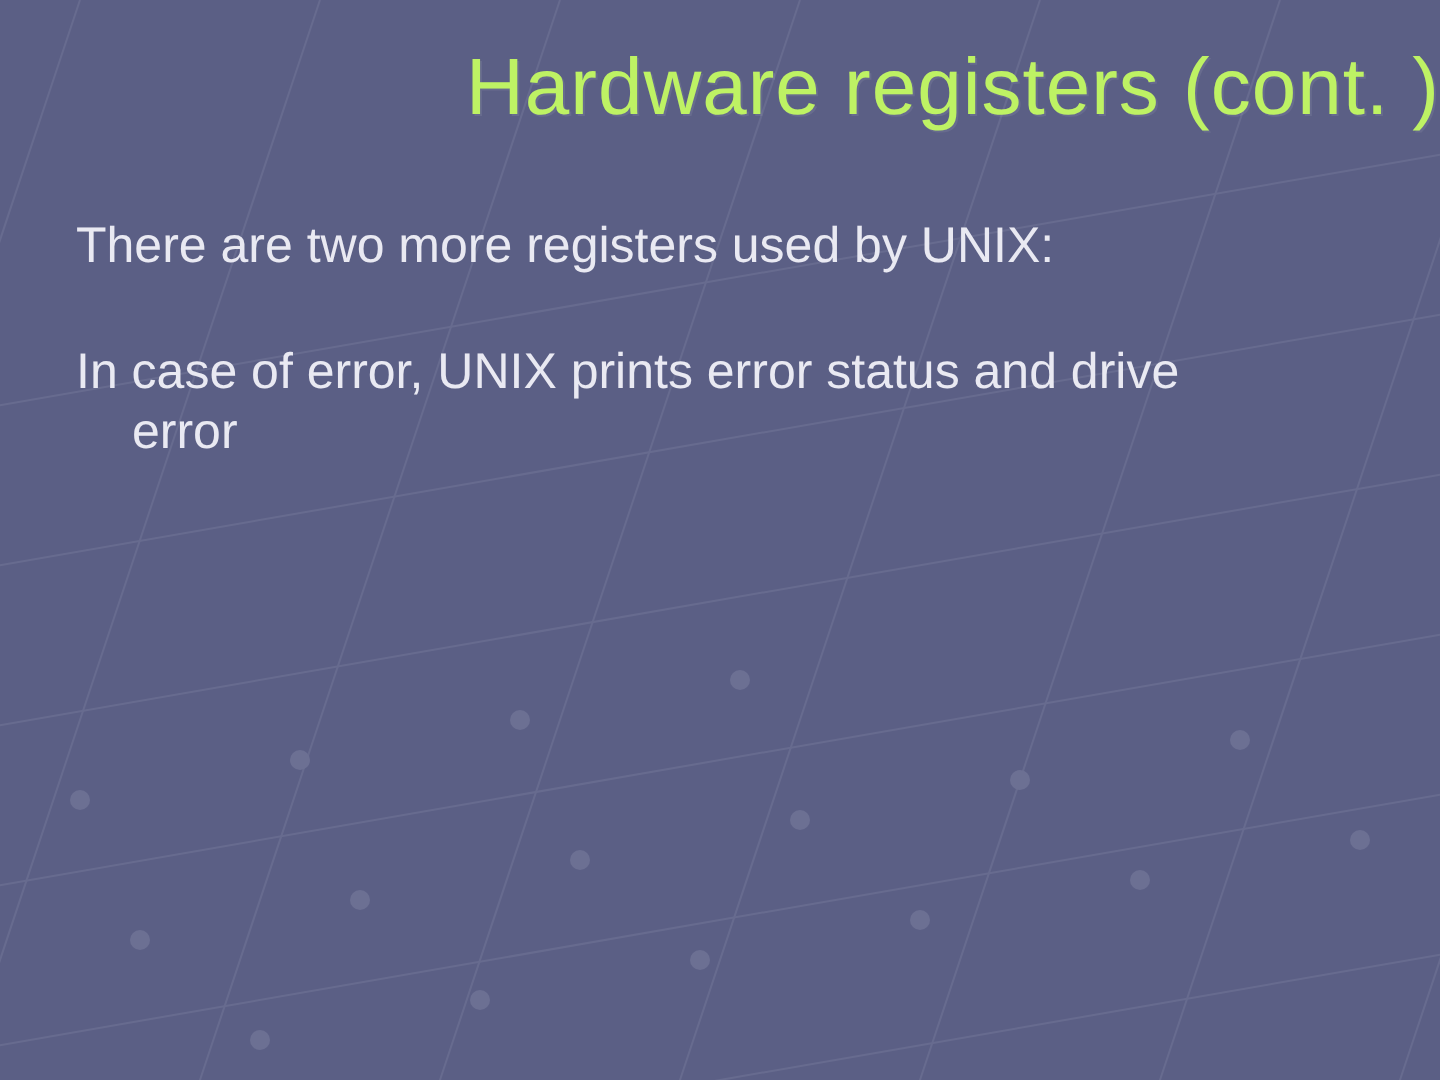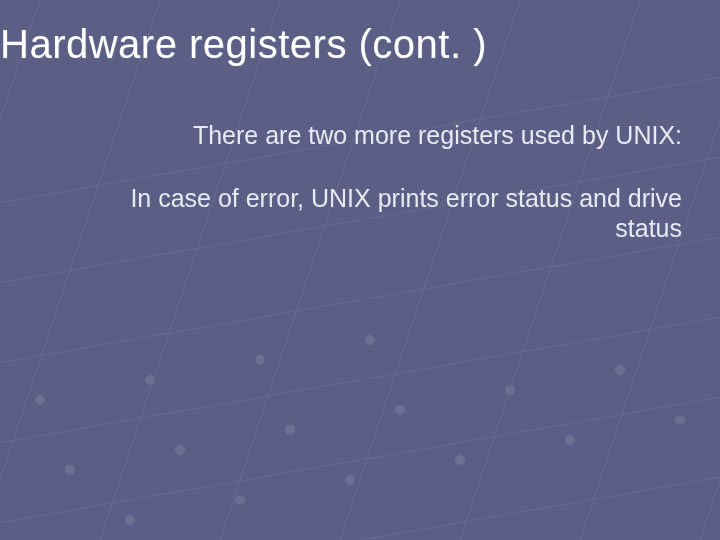--- a/index.html
+++ b/index.html
@@ -24,35 +24,34 @@
     pointer-events: none;
     opacity: 0.25;
   }
   .lattice svg { width: 100%; height: 100%; display: block; }
 
   .title {
     position: absolute;
     top: 22px;
     left: 0;
     right: 0;
-    text-align: left;
-    color: #ffffff;
+    text-align: right;
+    color: #bef264;
     font-size: 40px;
     letter-spacing: 0.5px;
     text-shadow: 1px 1px 0 rgba(255,255,255,0.08);
   }
   .body {
     position: absolute;
-    top: 120px;
+    top: 108px;
     left: 38px;
     right: 38px;
     color: #e9e9f2;
     font-size: 25px;
     line-height: 1.22;
-    text-align: right;
   }
   .para {
     margin-bottom: 32px;
   }
   .bullets {
     margin: 0 0 34px 0;
     padding: 0;
     list-style: none;
   }
   .bullets li {
@@ -127,17 +126,17 @@
   </div>
 
   <div class="title">Hardware registers (cont. )</div>
 
   <div class="body">
     <div class="para">There are two more registers used by UNIX:</div>
 
 
     <div class="closing">
       <span>In case of error, UNIX prints error status and drive</span>
-      <span class="indent">status</span>
+      <span class="indent">error</span>
     </div>
   </div>
 
 </div>
 
 </body></html>

